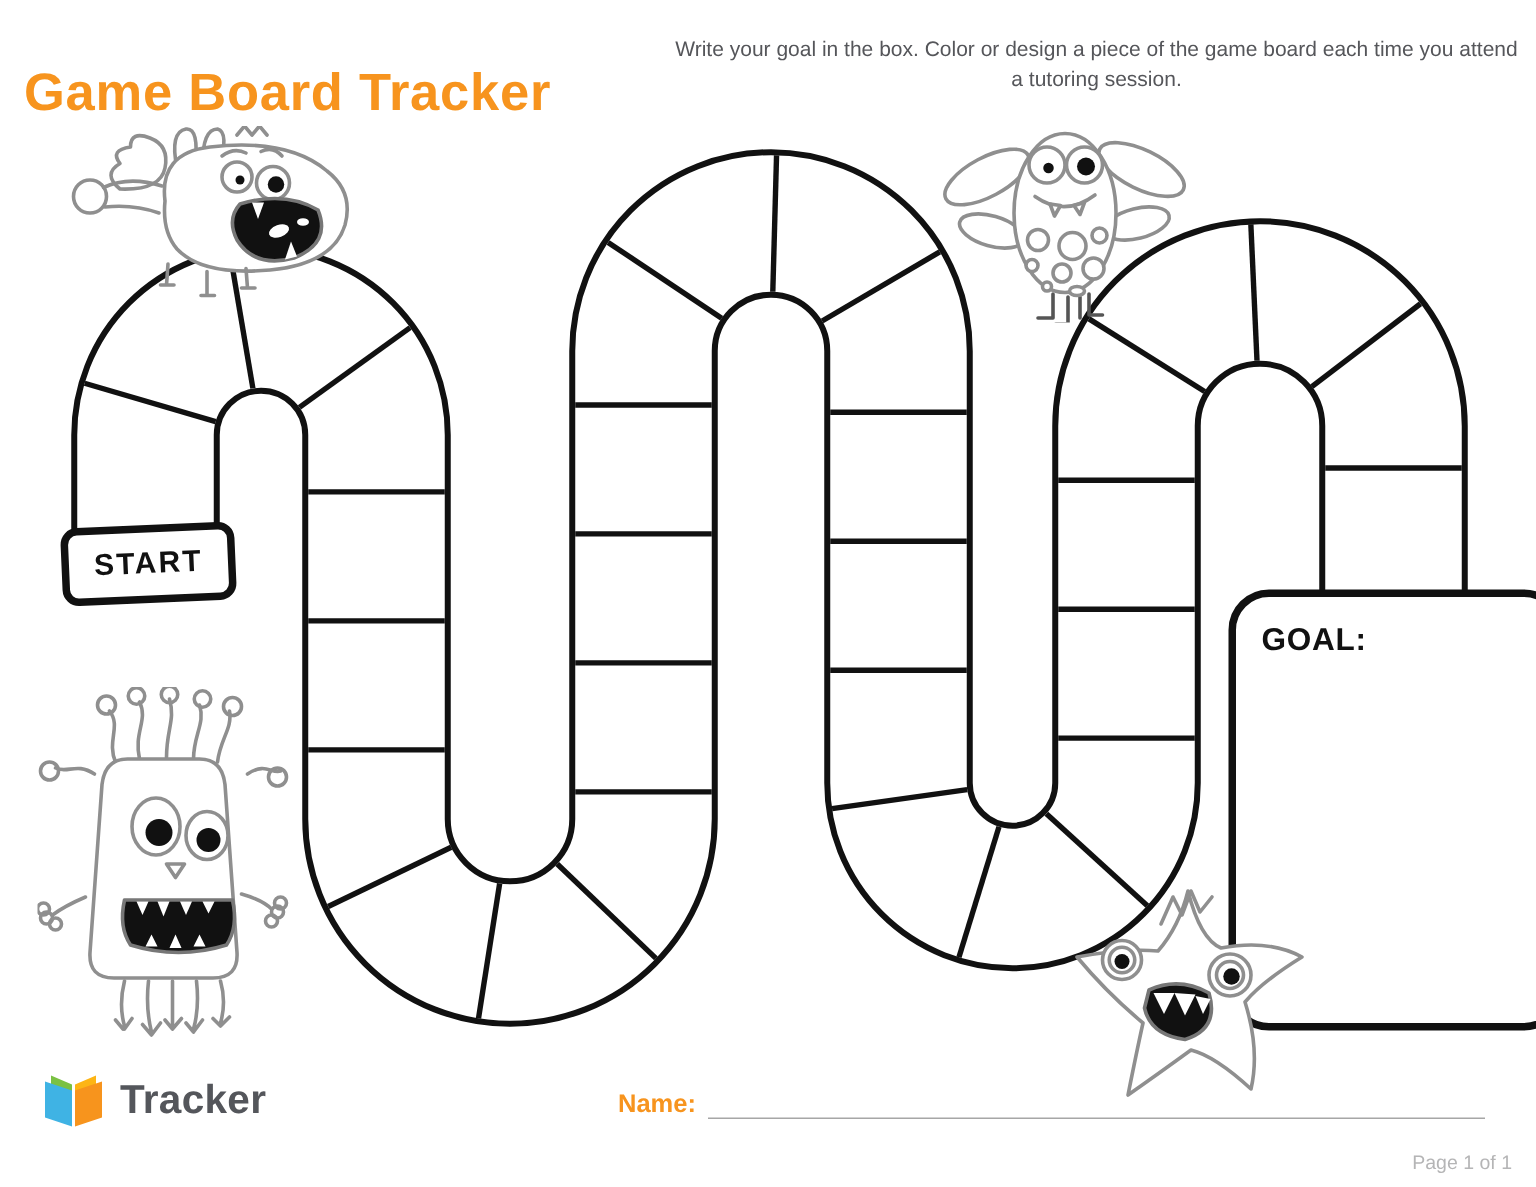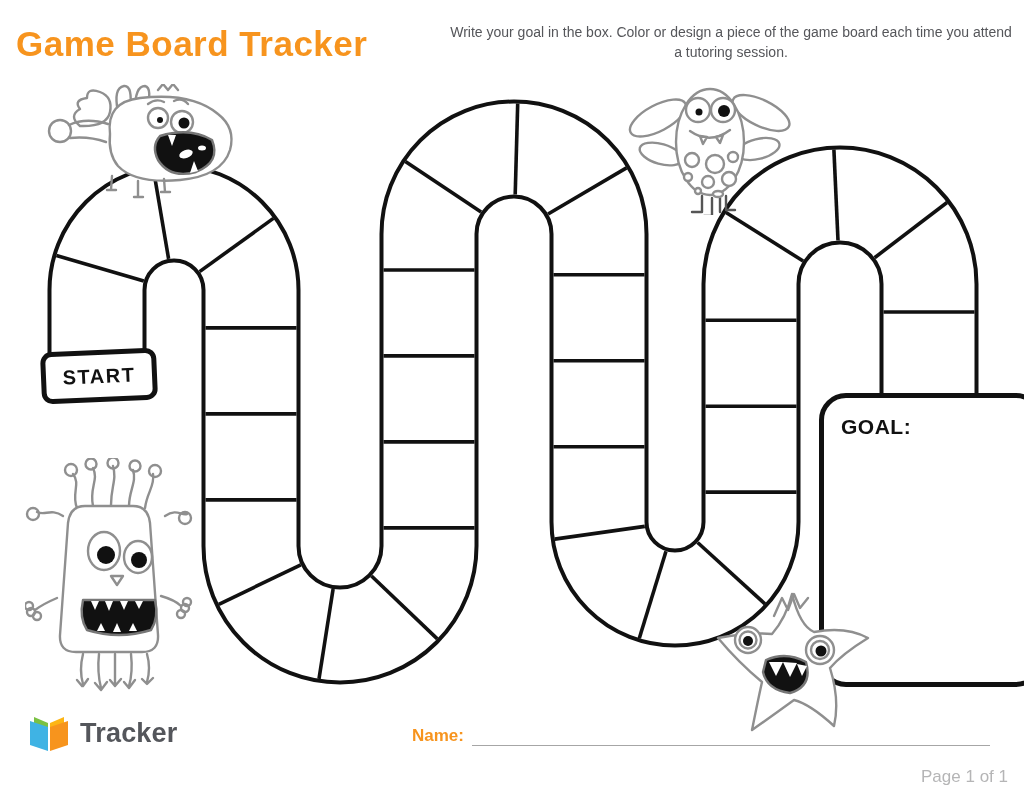--- a/index.html
+++ b/index.html
@@ -7,21 +7,21 @@
     --ink:#111111;
     --text-gray:#55565A;
     --footer-gray:#B5B5B6;
     --mono-line:#8F8F8F;
   }
   *{box-sizing:border-box;margin:0;padding:0;}
   html,body{width:1024px;height:791px;background:#ffffff;overflow:hidden;
     font-family:"Liberation Sans",sans-serif;}
   .page{position:relative;width:1024px;height:791px;background:#ffffff;}
 
-  .page-title{position:absolute;left:16px;top:24px;font-size:35px;font-weight:700;
+  .page-title{position:absolute;left:16px;top:42px;font-size:35px;font-weight:700;
     letter-spacing:.5px;color:var(--orange);}
   .instructions{position:absolute;left:448px;top:22px;width:566px;text-align:center;
     font-size:14px;line-height:1.45;color:var(--text-gray);}
 
   #board-svg{position:absolute;left:0;top:0;z-index:1;}
 
   .start-sign{position:absolute;left:41px;top:350px;width:116px;height:52px;
     background:#ffffff;border:5px solid var(--ink);border-radius:11px;
     display:flex;align-items:center;justify-content:center;
     transform:rotate(-2.5deg);z-index:4;}
@@ -40,21 +40,21 @@
   .brand{position:absolute;left:26px;top:710px;display:flex;align-items:center;z-index:3;}
   .brand-name{font-size:27px;font-weight:700;color:#54565B;margin-left:8px;letter-spacing:.2px;}
 
   .name-row{position:absolute;left:412px;top:726px;display:flex;align-items:flex-end;z-index:3;}
   .name-label{font-size:17px;font-weight:700;color:var(--orange);margin-right:8px;}
   .name-line{display:inline-block;width:518px;height:20px;border-bottom:1.6px solid #A6A6A6;}
 
   .footer-left{position:absolute;left:16px;top:767px;font-size:11.5px;color:var(--footer-gray);
     letter-spacing:.3px;}
   .footer-left i{font-style:italic;}
-  .footer-right{position:absolute;right:16px;top:767px;font-size:17px;color:var(--footer-gray);}
+  .footer-right{position:absolute;right:16px;top:767px;font-size:13px;color:var(--footer-gray);}
 </style>
 </head>
 <body>
 
 <div class="page">
 
   <h1 class="page-title">Game Board Tracker</h1>
   <p class="instructions">Write your goal in the box. Color or design a piece of the game board each time you attend a tutoring session.</p>
 
   <svg id="board-svg" width="1024" height="791" viewBox="0 0 1024 791">

